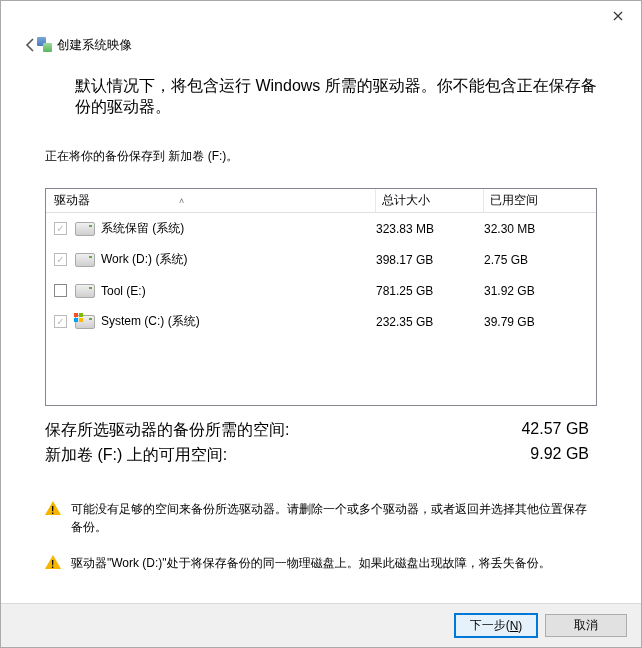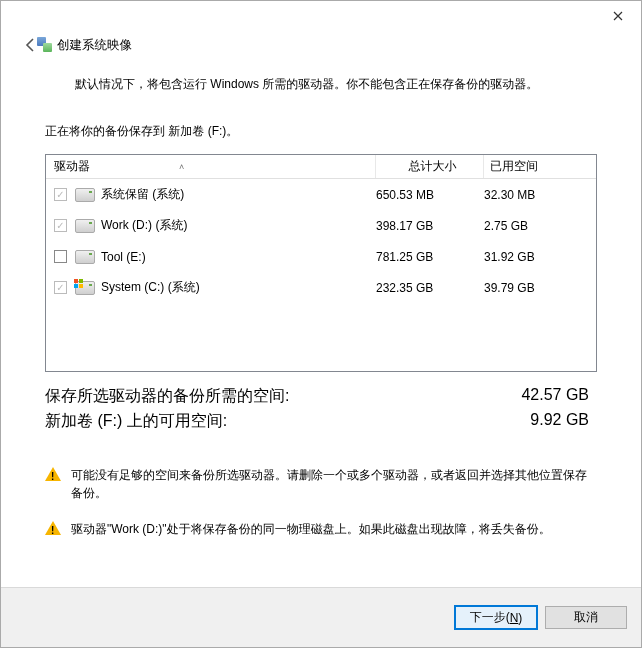--- a/index.html
+++ b/index.html
@@ -70,43 +70,43 @@
     flex: 1;
     padding: 10px 44px 0 44px;
     overflow: hidden;
   }
   .question {
     color: #003399;
     font-size: 15px;
     margin: 18px 0 14px 0;
   }
   .desc {
-    font-size: 12px;
+    font-size: 16px;
     margin-bottom: 30px;
     padding-left: 30px;
   }
   .save-to {
     font-size: 12px;
-    margin-bottom: 14px;
+    margin-bottom: 23px;
   }
   .drive-box {
     border: 1px solid #828790;
     height: 218px;
     background: #fff;
   }
   .dbox-header {
     display: flex;
     height: 24px;
     align-items: center;
     font-size: 12px;
     background: #fff;
     border-bottom: 1px solid #e0e0e0;
   }
   .col-drive { flex: 0 0 330px; padding-left: 8px; display:flex; align-items:center; gap:4px;}
-  .col-size  { flex: 0 0 108px; justify-content: center; }
+  .col-size  { flex: 0 0 108px; }
   .col-used  { flex: 1; }
   .sort-caret {
     margin: 0 auto 0 85px;
     color: #777;
     font-size: 9px;
   }
   .dbox-header .col-drive, .dbox-header .col-size, .dbox-header .col-used {
     border-right: 1px solid #e8e8e8;
     height: 100%;
     display:flex;
@@ -190,21 +190,21 @@
   }
   .warn-icon::after{
     content:"!";
     position:absolute;
     left:6px; top:2px;
     font-size:10px;
     font-weight:bold;
     color:#000;
   }
   .footer {
-    height: 60px;
+    height: 44px;
     background: #f0f0f0;
     border-top: 1px solid #d9d9d9;
     display:flex;
     justify-content:flex-end;
     align-items:center;
     gap:8px;
     padding: 0 14px;
   }
   .btn {
     min-width: 82px;
@@ -268,21 +268,21 @@
             <span>已用空间</span>
           </div>
       </div>
 
       <div class="drow">
         <div class="col-drive">
           <div class="chk disabled">✓</div>
           <div class="drive-icon"></div>
           <span>系统保留 (系统)</span>
         </div>
-        <div class="col-size">650.53 MB</div>
+        <div class="col-size">323.83 MB</div>
         <div class="col-used">32.30 MB</div>
       </div>
 
       <div class="drow">
         <div class="col-drive">
           <div class="chk disabled">✓</div>
           <div class="drive-icon"></div>
           <span>Work (D:) (系统)</span>
         </div>
         <div class="col-size">398.17 GB</div>

